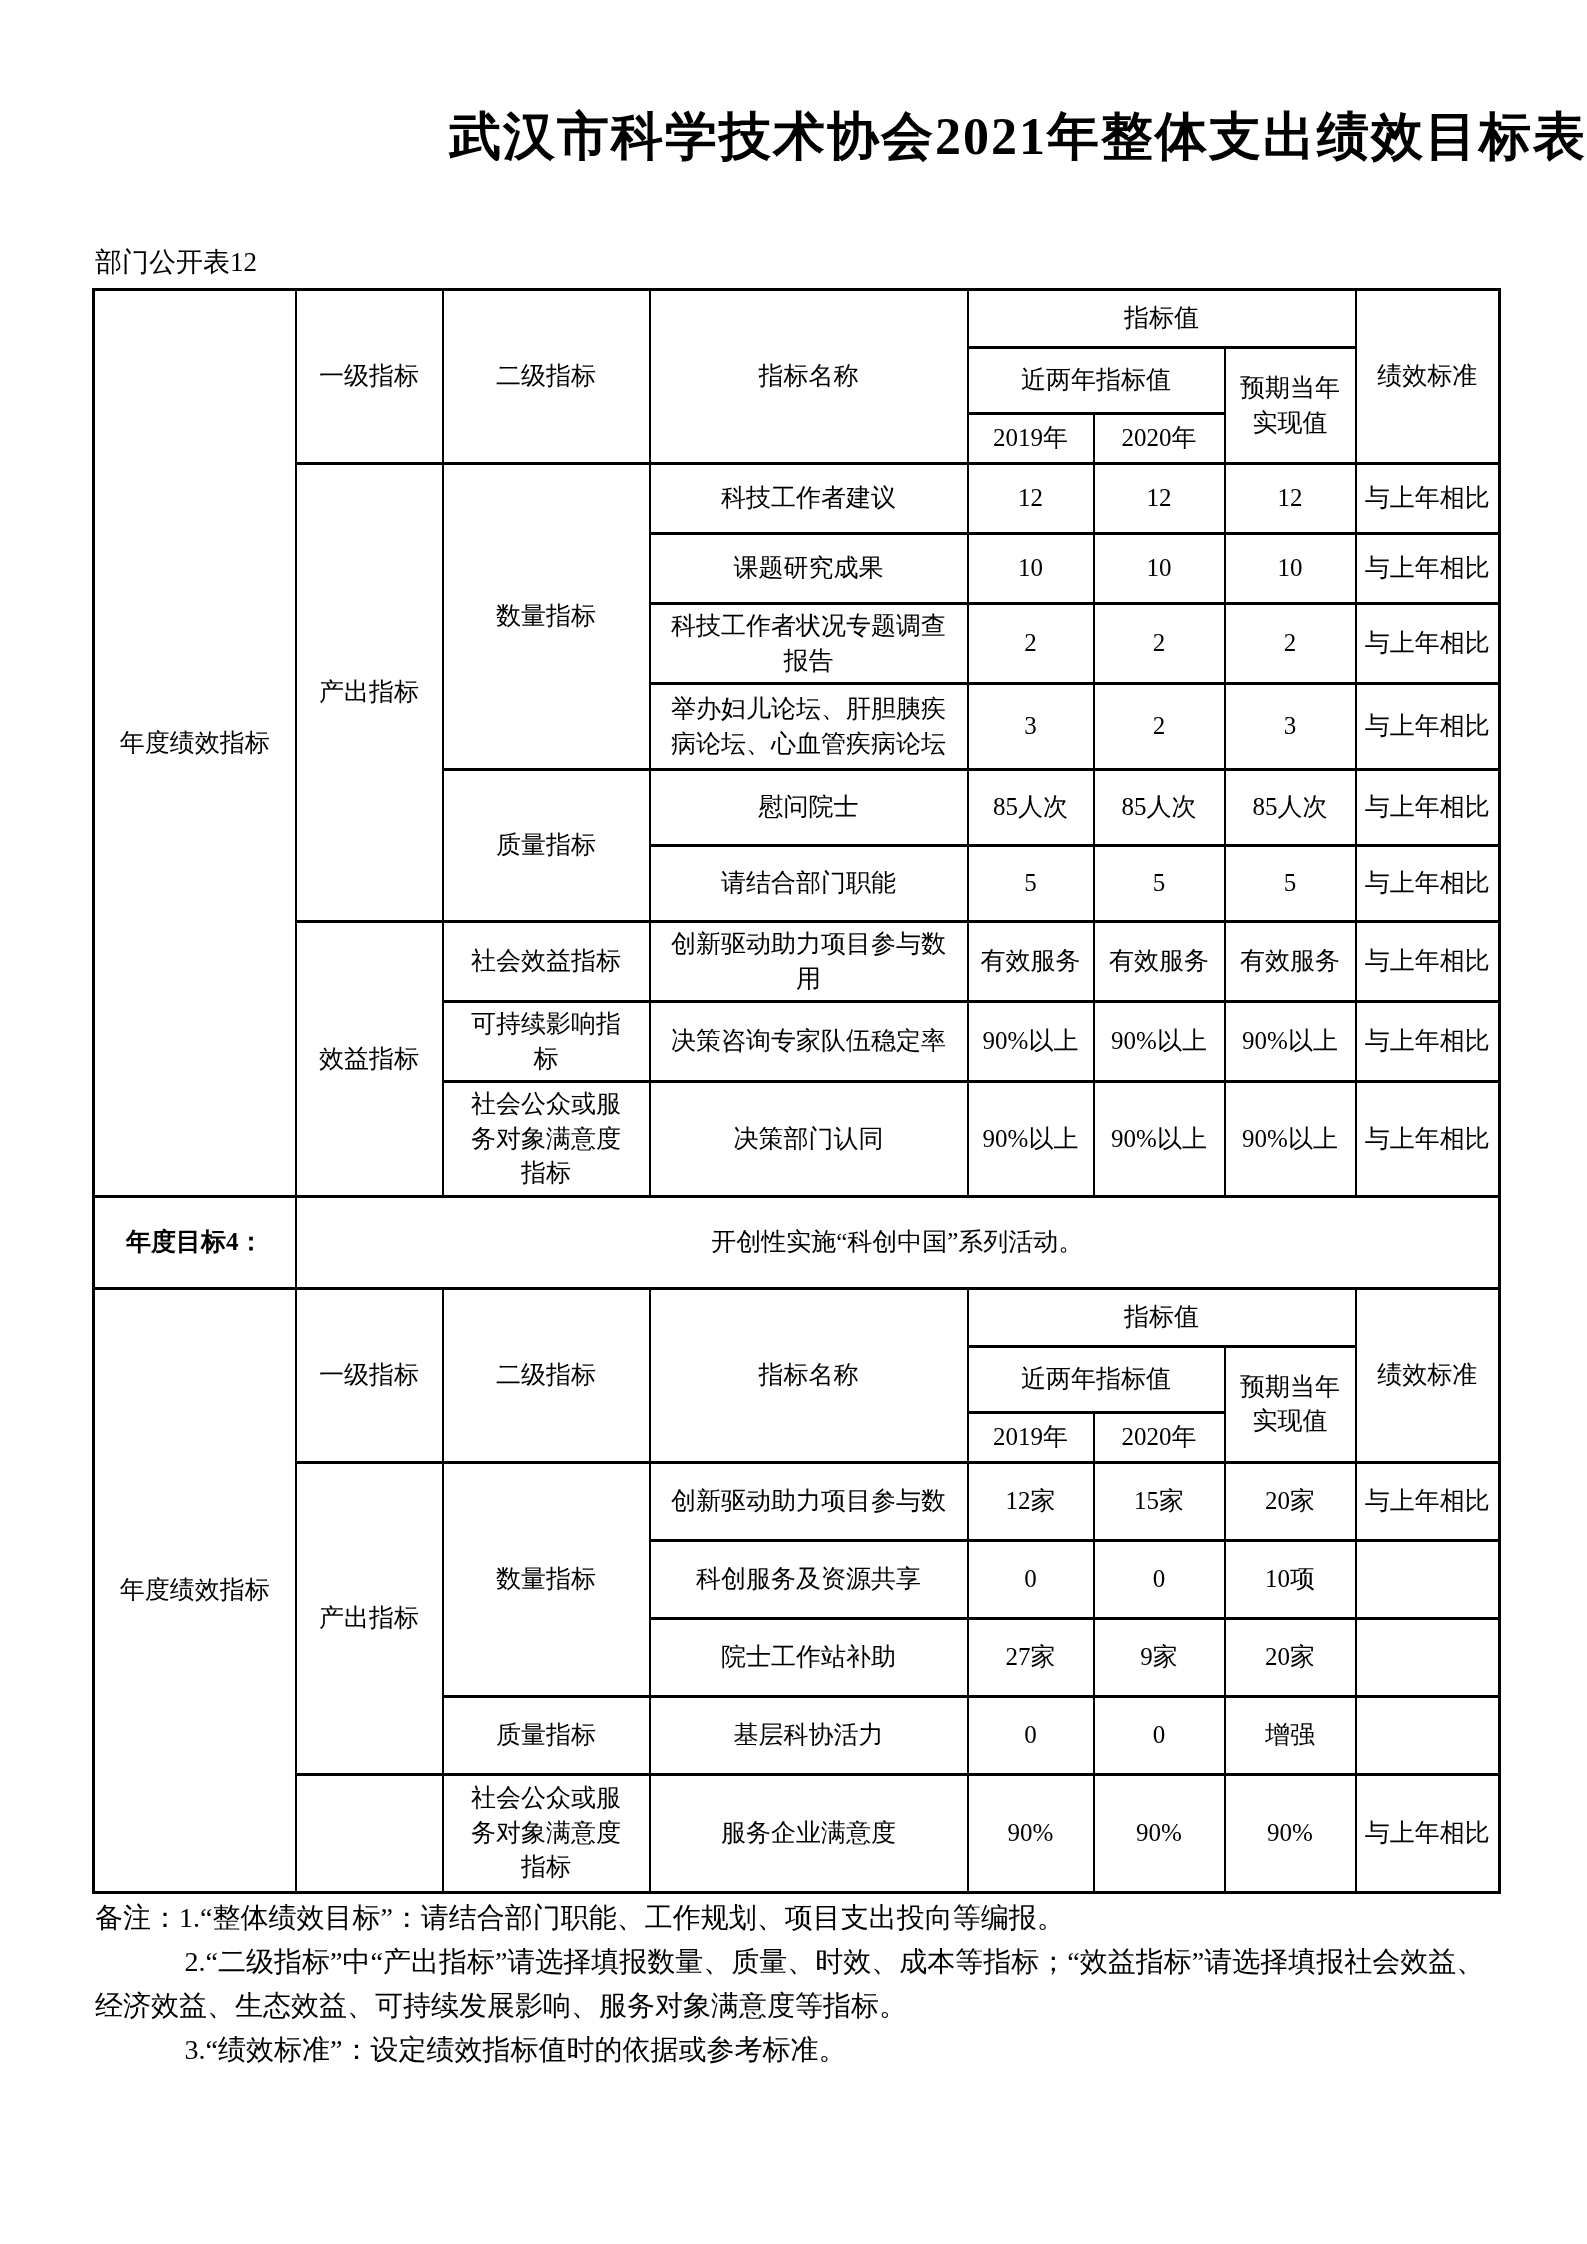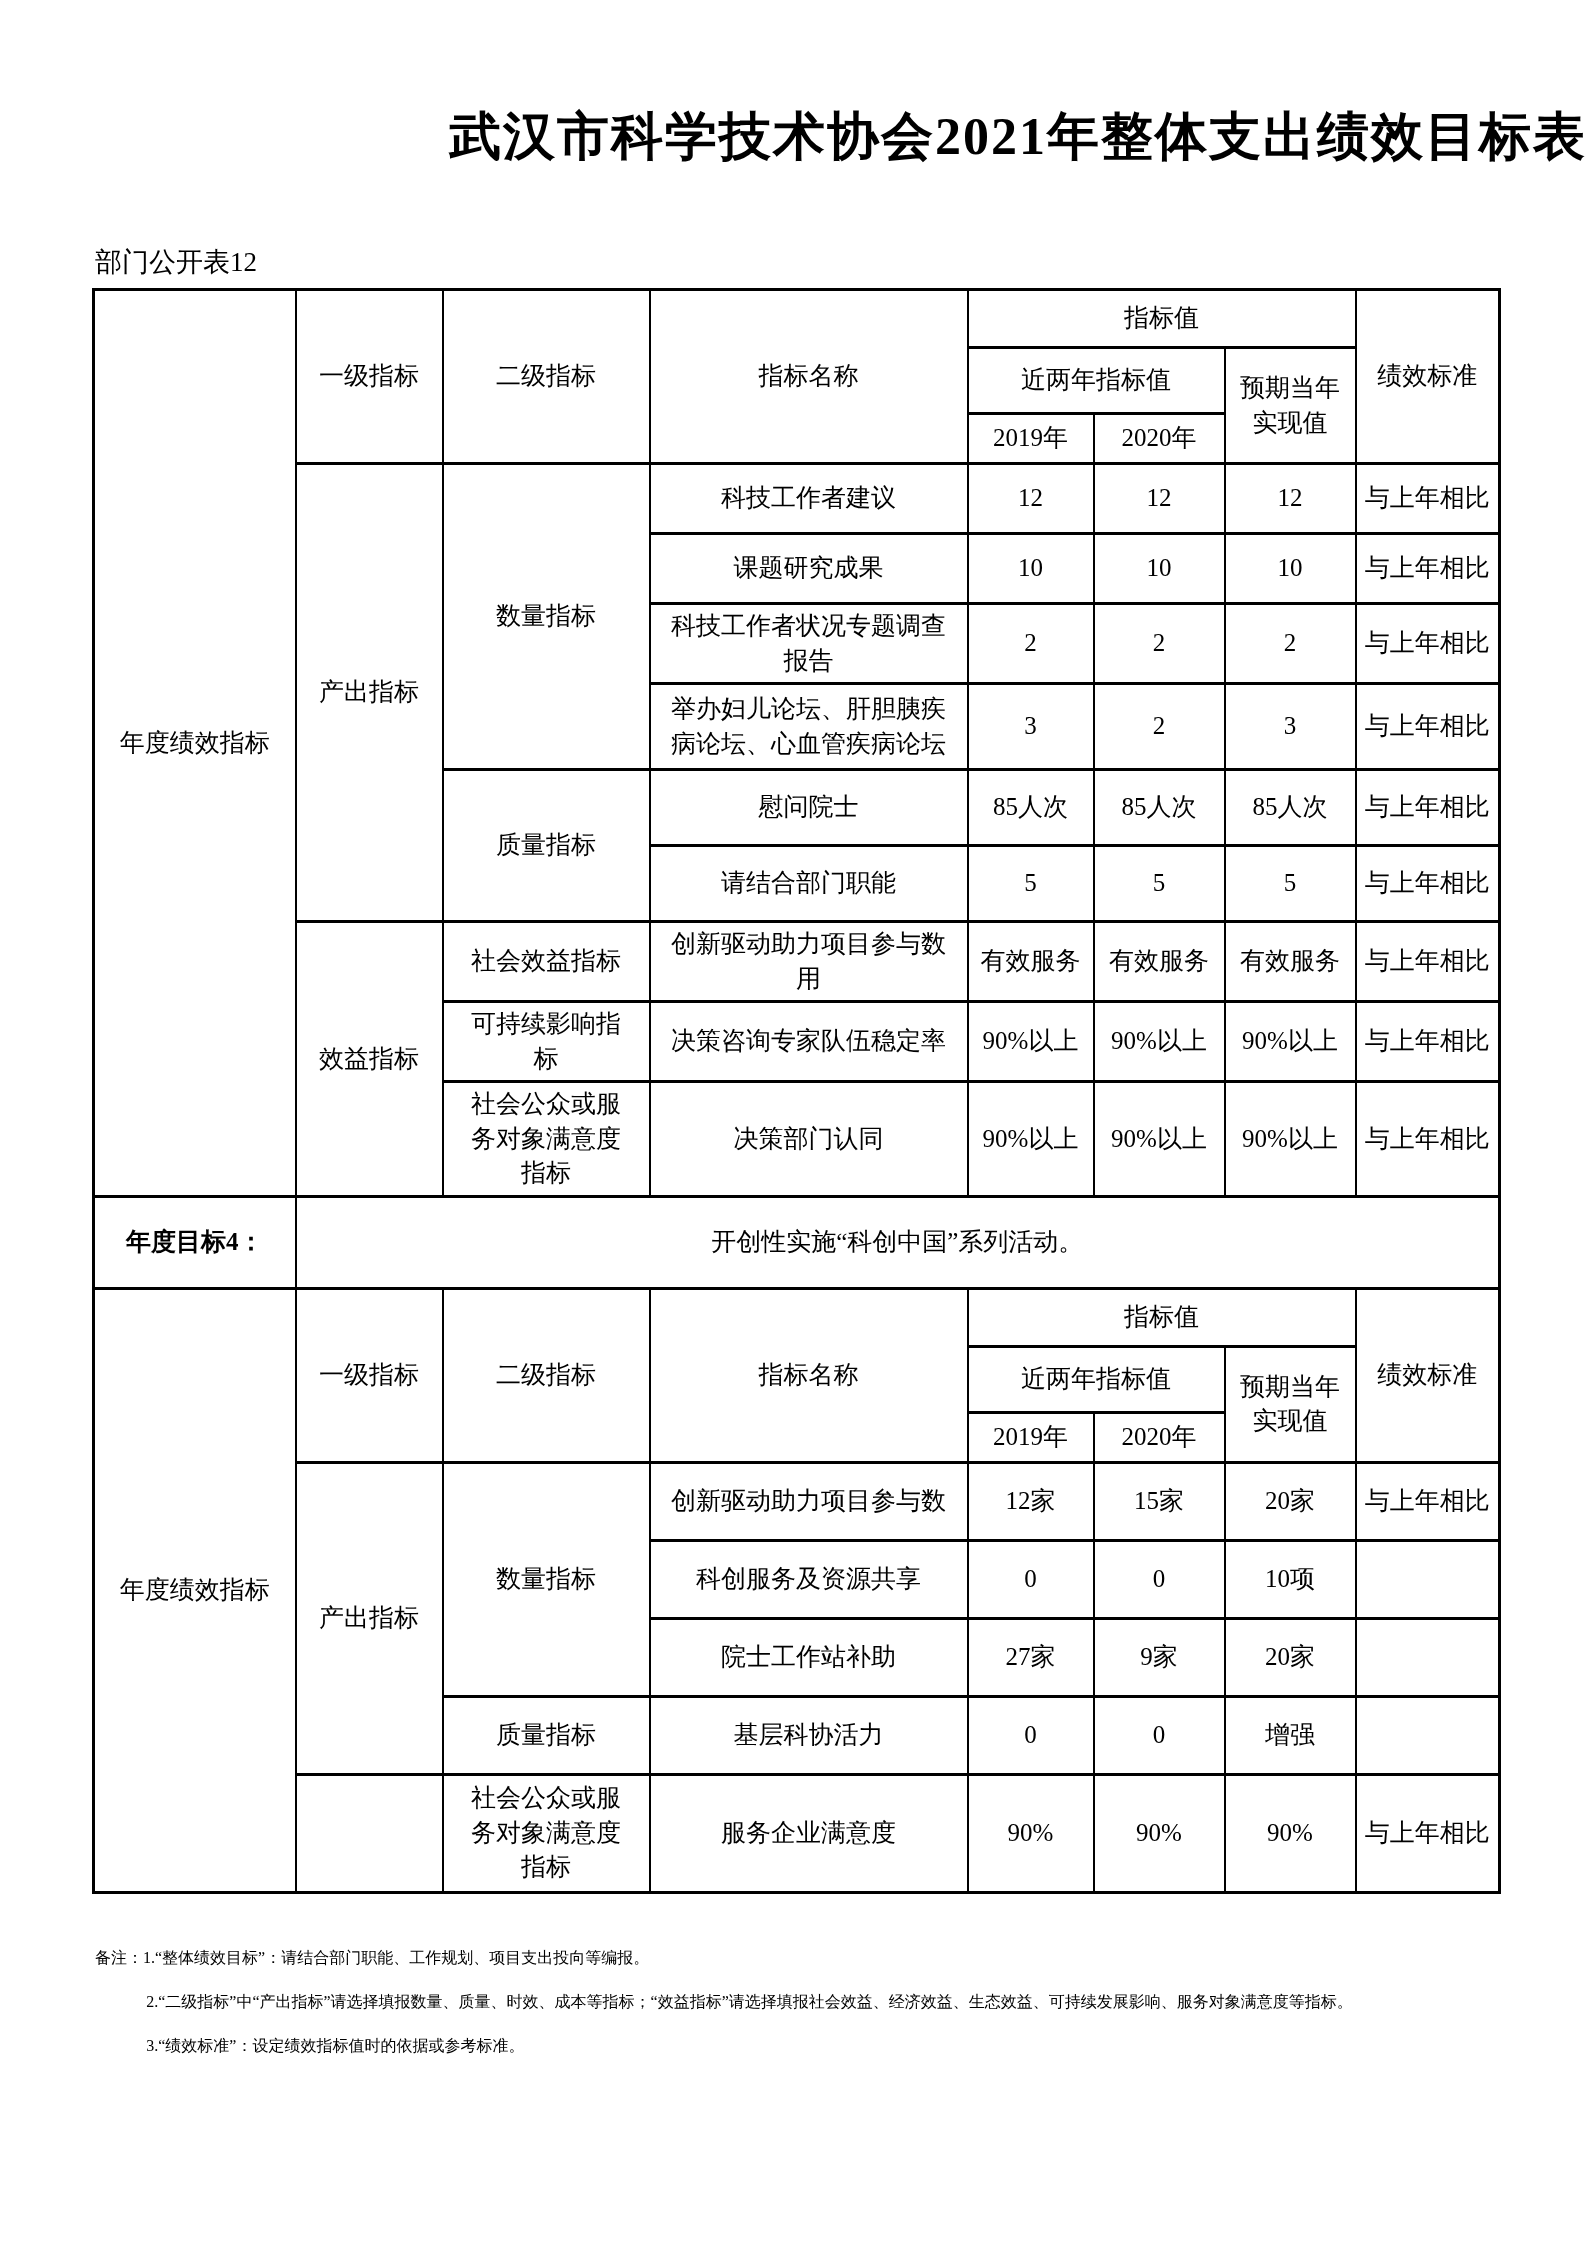--- a/index.html
+++ b/index.html
@@ -73,24 +73,24 @@
     font-weight: bold;
     padding-left: 14px;
   }
   td.goal-content {
     text-align: left;
     padding-left: 16px;
     margin-top: 24px;
   }
   .notes {
     position: absolute;
-    top: 1936px;
+    top: 1896px;
     left: 95px;
     width: 1402px;
-    font-size: 16px;
+    font-size: 28px;
     line-height: 44px;
   }
   .notes p { margin: 0; }
   .notes p.indent { text-indent: 3.2em; }
 </style>
 </head>
 <body>
 
 <div class="page">
 

